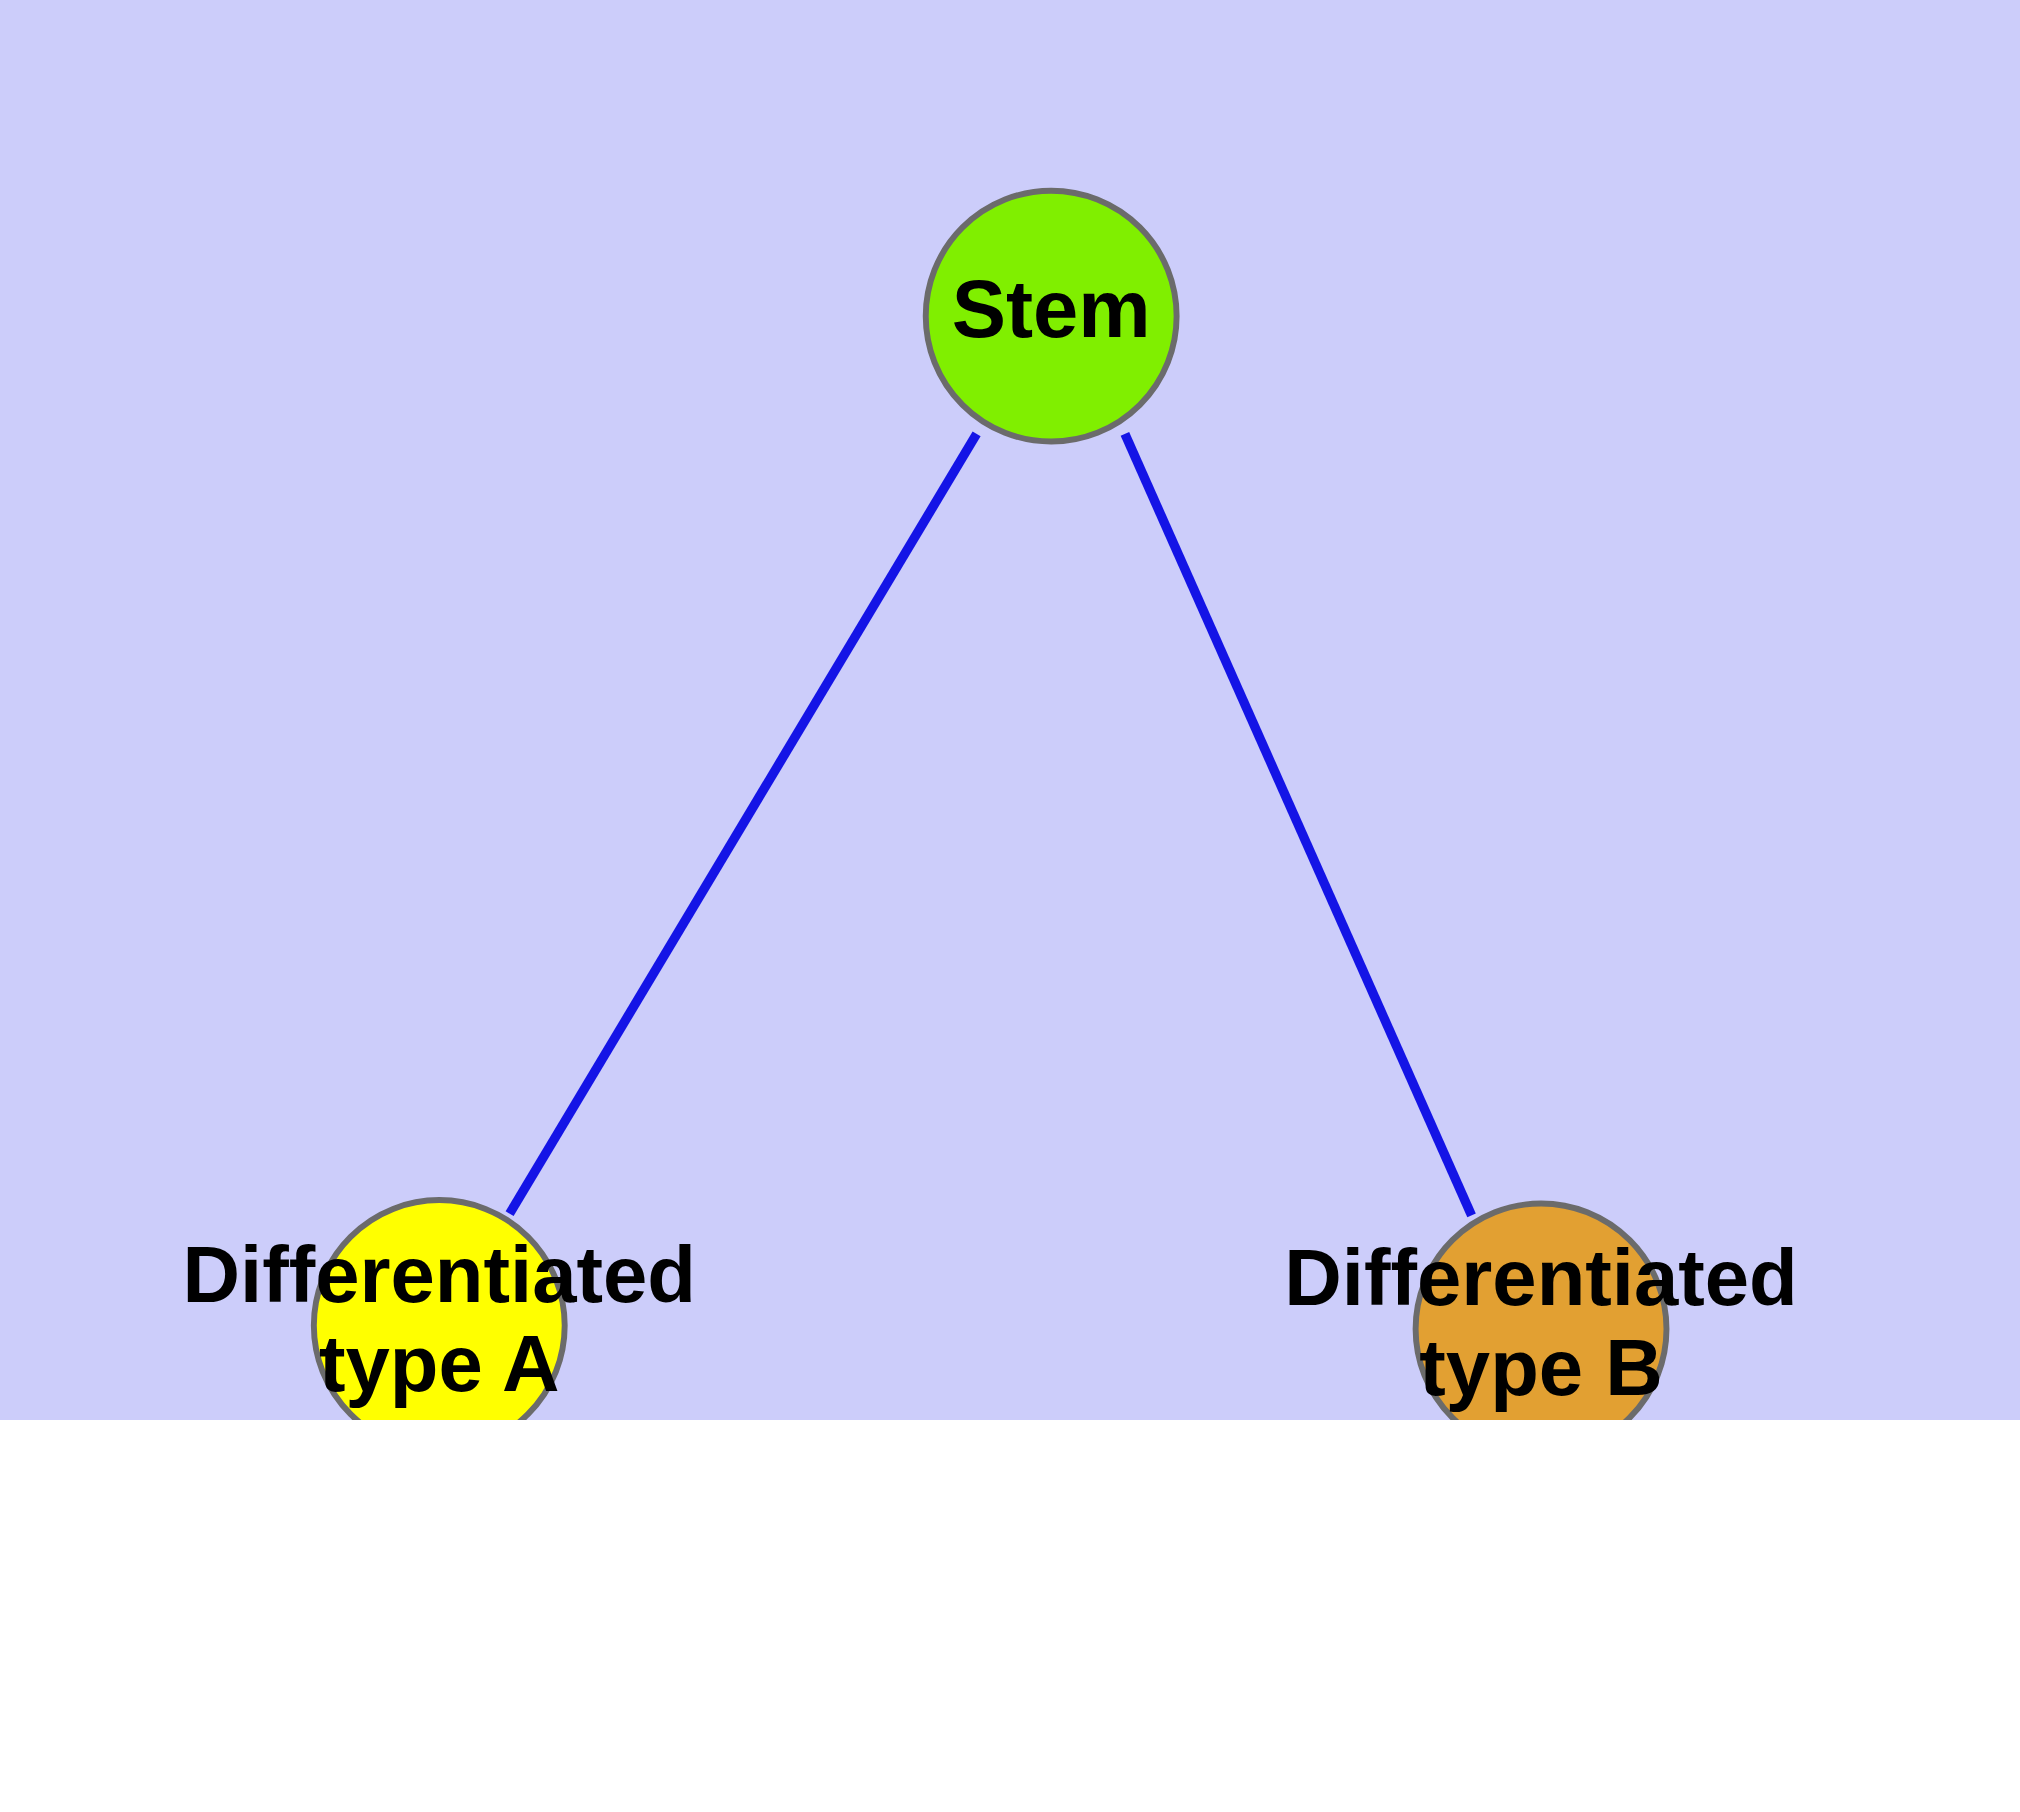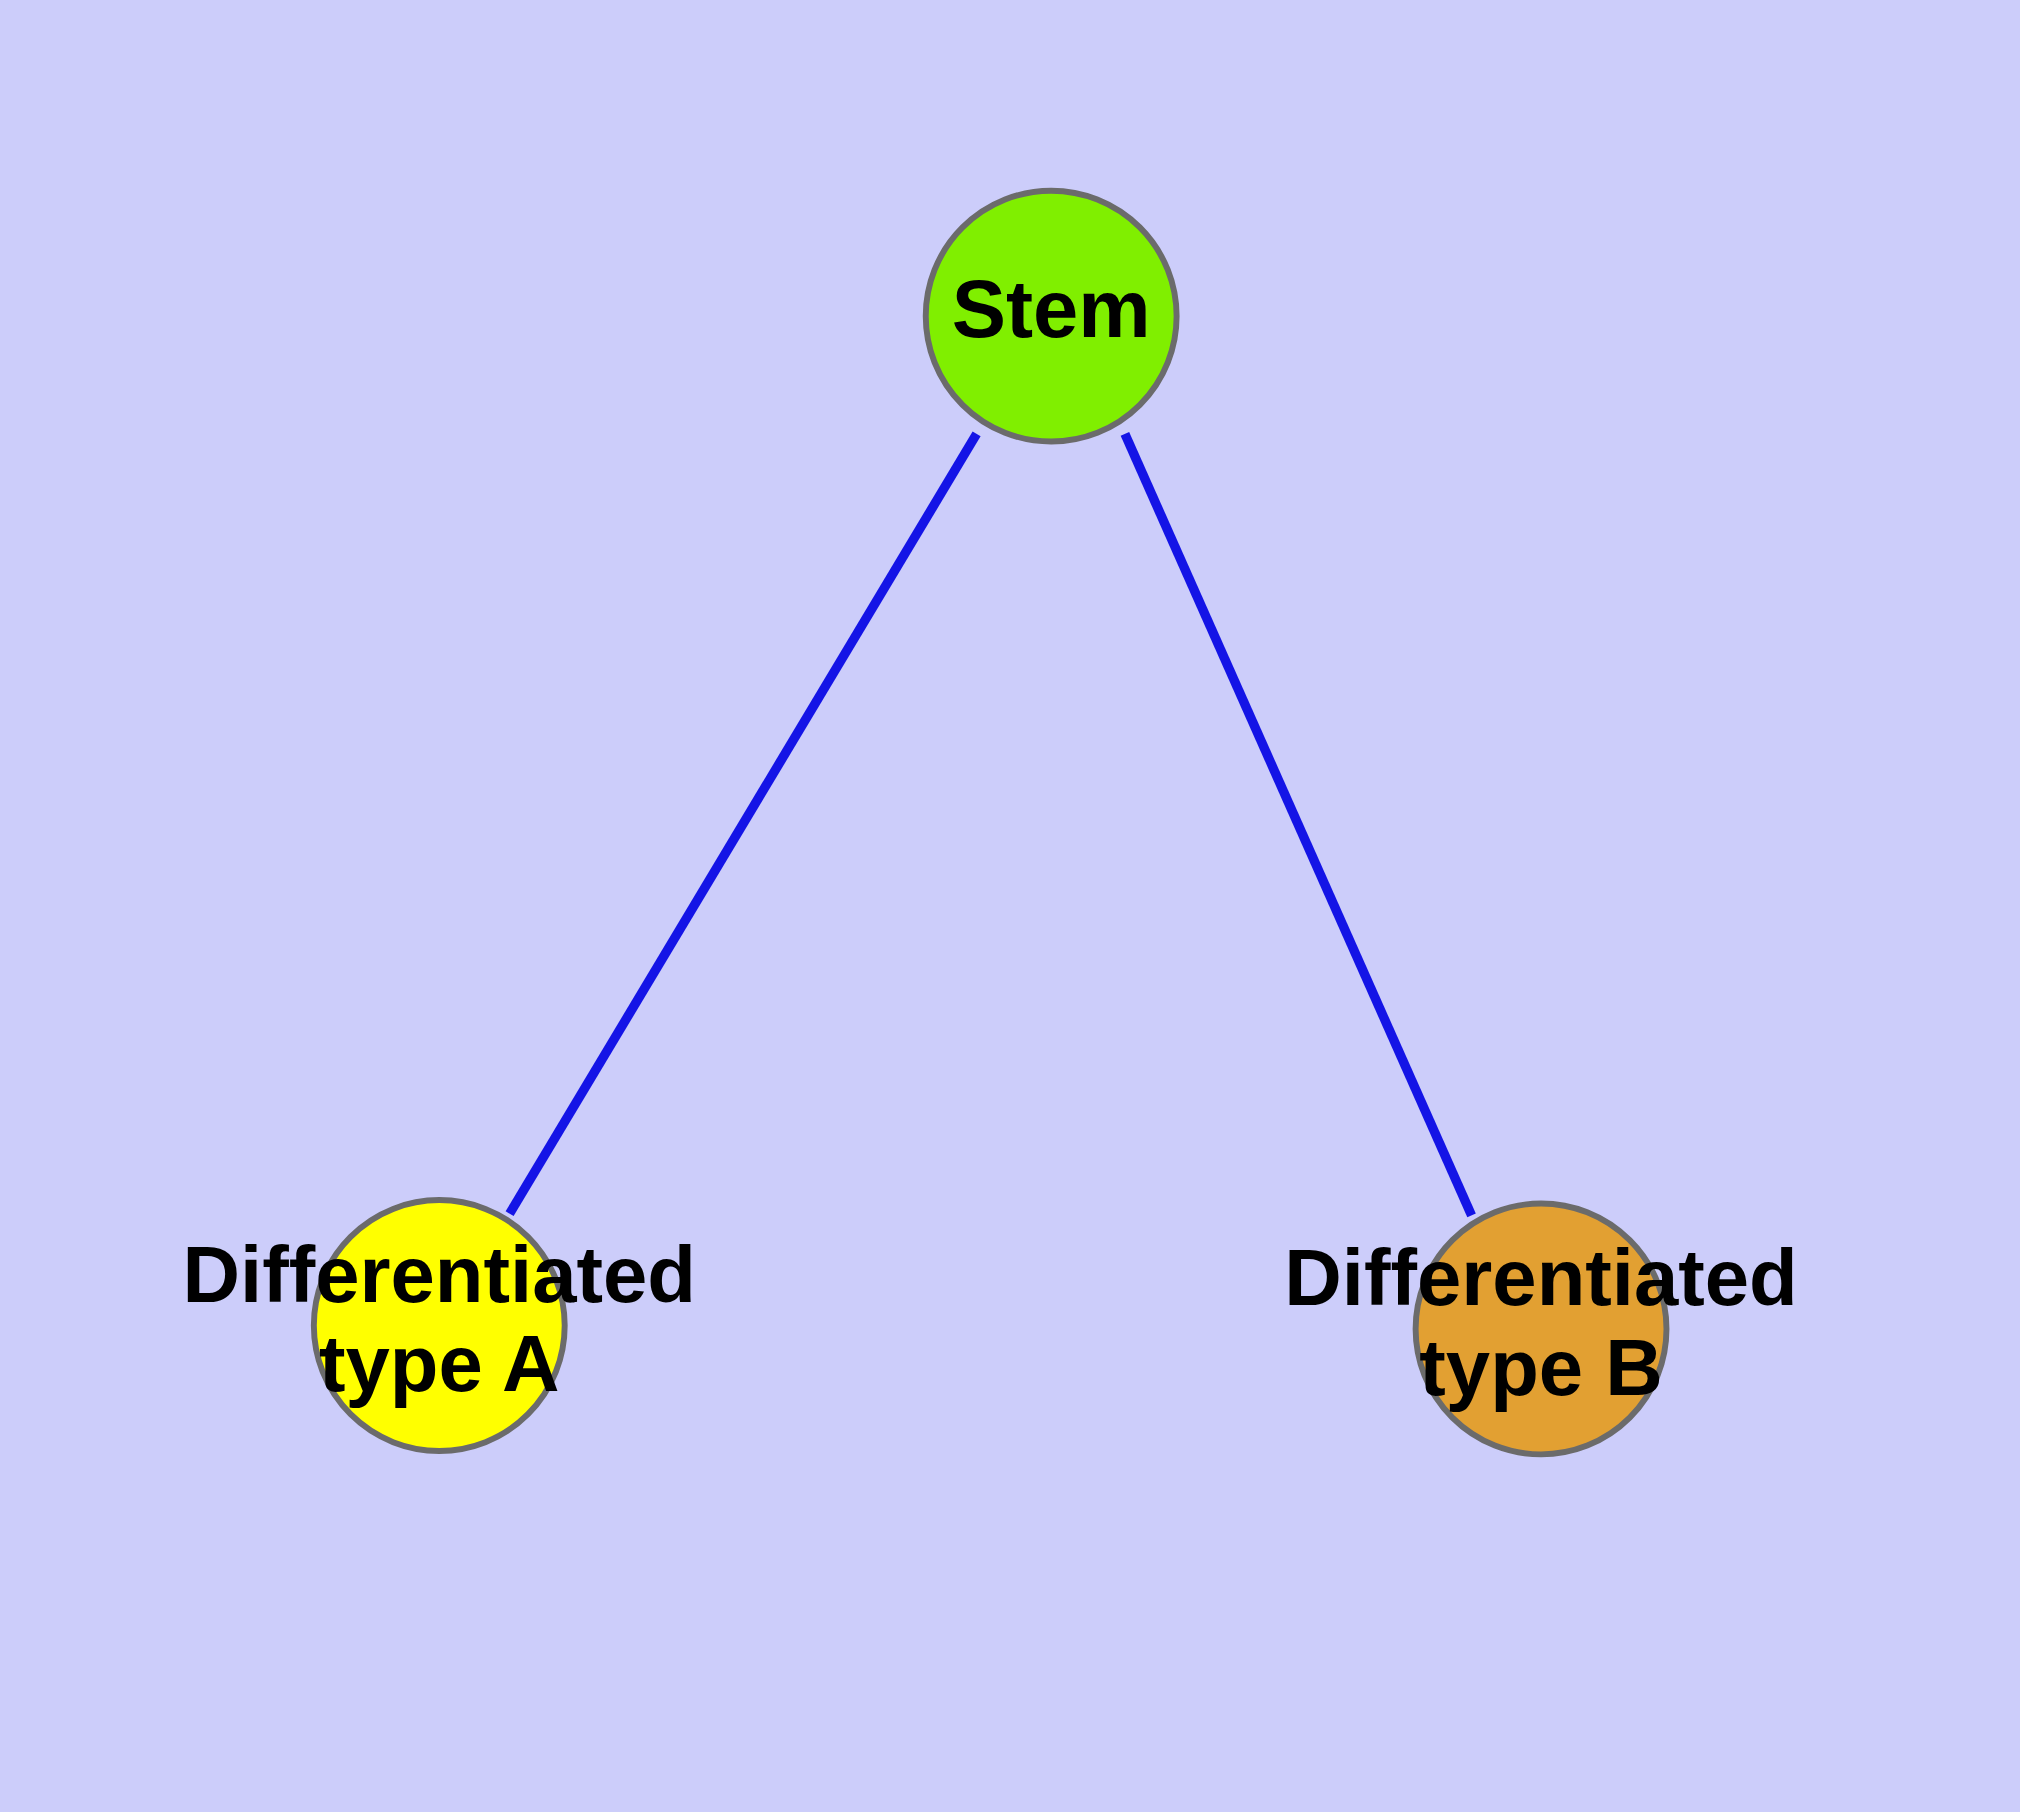--- a/index.html
+++ b/index.html
@@ -3,21 +3,21 @@
 <meta charset="utf-8">
 <style>
   html, body {
     margin: 0;
     padding: 0;
     background: #ffffff;
   }
   #canvas {
     position: relative;
     width: 2021px;
-    height: 1812px;
+    height: 1420px;
     background: #cccdfa;
     overflow: hidden;
     font-family: "Liberation Sans", sans-serif;
   }
   #graph-svg {
     position: absolute;
     left: 0;
     top: 0;
     width: 2021px;
     height: 1812px;

